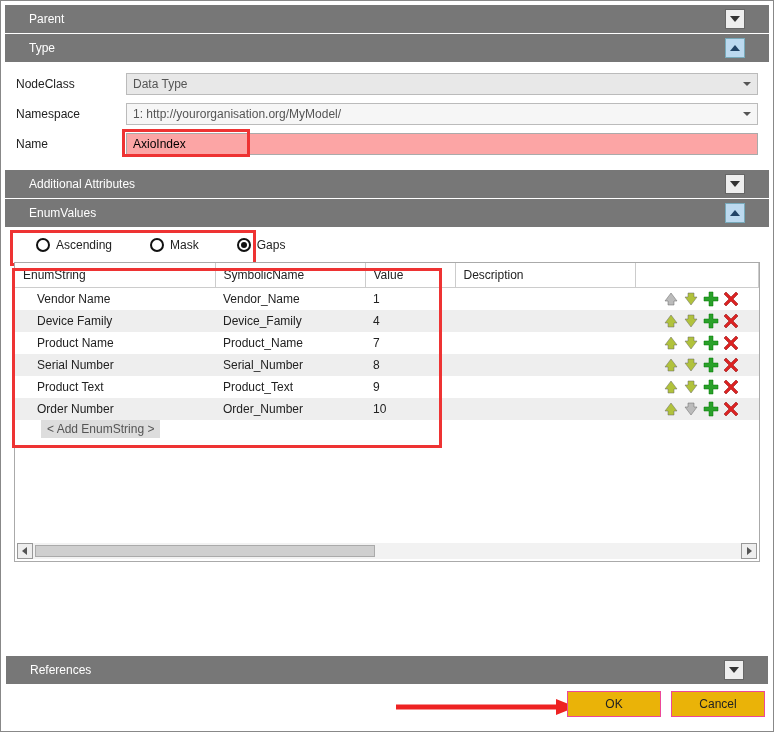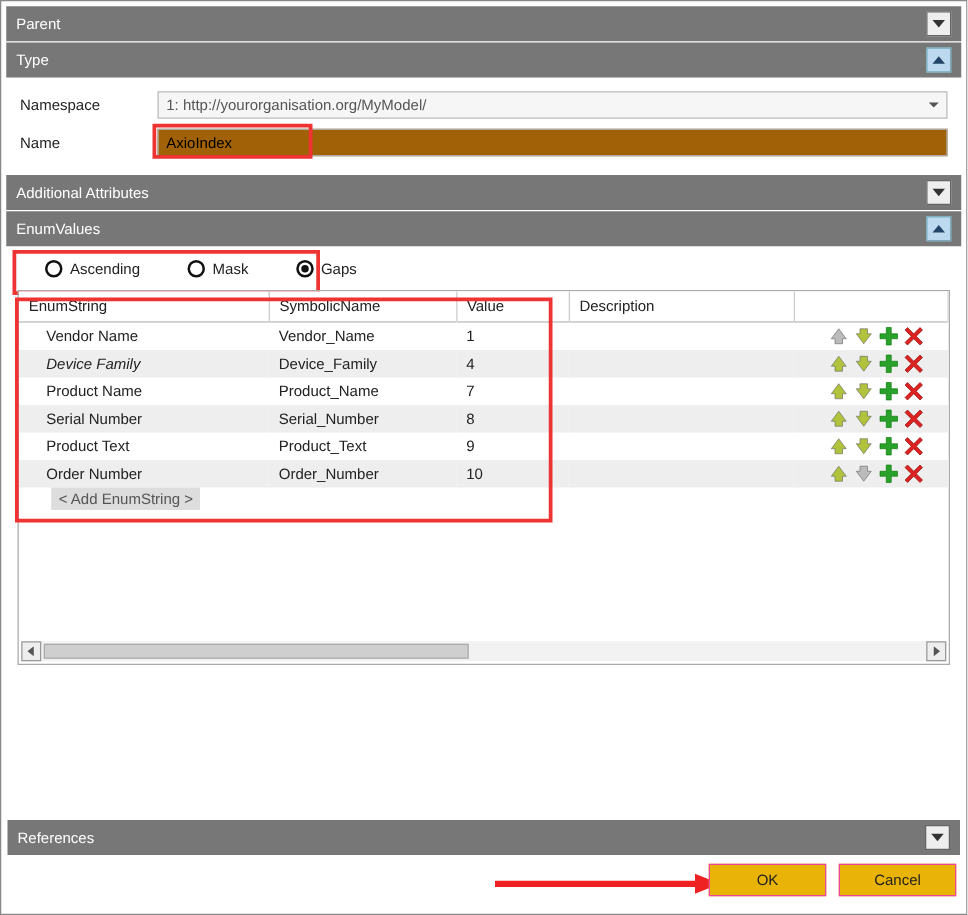--- a/index.html
+++ b/index.html
@@ -14,21 +14,21 @@
     width: 774px;
     height: 732px;
     border: 1px solid #888;
     position: relative;
     background: #fff;
     padding: 3px;
   }
   .section-header {
     background: #777;
     color: #fff;
-    padding: 4px 8px;
+    padding: 4px 24px;
     display: flex;
     align-items: center;
     justify-content: space-between;
     margin: 1px;
   }
   .section-header .title { font-weight: 500; }
   .chevron {
     width: 20px; height: 20px;
     display: flex; align-items: center; justify-content: center;
     border: 1px solid #666;
@@ -44,21 +44,21 @@
     align-items: center;
     margin-bottom: 8px;
   }
   .form-label { width: 110px; }
   .form-field { flex: 1; }
   .field-input, .field-select {
     width: 100%;
     border: 1px solid #aaa;
     padding: 3px 6px;
     font: inherit;
-    background: #a16207;
+    background: #fca5a5;
   }
   .field-disabled {
     background: #e8e8e8;
     color: #555;
     border: 1px solid #bbb;
     padding: 3px 6px;
     display:flex; justify-content:space-between; align-items:center;
   }
   .dropdown-arrow {
     width: 0; height:0;
@@ -151,20 +151,29 @@
   <div class="section-header">
     <span class="title">Type</span>
     <span class="chevron up">
       <svg viewBox="0 0 12 12">
           <path d="M1 9 L6 3 L11 9 Z" fill="#246"></path>
         </svg>
     </span>
   </div>
 
   <div class="section-body">
+    <div class="form-row">
+      <div class="form-label">NodeClass</div>
+      <div class="form-field">
+        <div class="field-disabled">
+          <span>Data Type</span>
+          <span class="dropdown-arrow"></span>
+        </div>
+      </div>
+    </div>
     <div class="form-row">
       <div class="form-label">Namespace</div>
       <div class="form-field">
         <div class="field-disabled" style="background:#f6f6f6;">
           <span>1: http://yourorganisation.org/MyModel/</span>
           <span class="dropdown-arrow"></span>
         </div>
       </div>
     </div>
     <div class="form-row">
@@ -257,21 +266,21 @@
                   </span>
                   <span class="ico">
                     <svg viewBox="0 0 16 16">
                       <path d="M3 1 L8 6 L13 1 L15 3 L10 8 L15 13 L13 15 L8 10 L3 15 L1 13 L6 8 L1 3 Z" fill="#d22" stroke="#800" stroke-width="0.5"></path>
                     </svg>
                   </span>
                 </div>
               </td>
             </tr>
             <tr>
-              <td style="padding-left:22px;font-style:italic;">Device Family</td>
+              <td style="padding-left:22px;">Device Family</td>
               <td>Device_Family</td>
               <td>4</td>
               <td></td>
               <td>
                 <div class="action-cell">
                   <span class="ico">
                     <svg viewBox="0 0 16 16">
                       <path d="M8 2 L14 10 L11 10 L11 14 L5 14 L5 10 L2 10 Z" fill="#b1c23c" stroke="#666" stroke-width="0.5"></path>
                     </svg>
                   </span>

